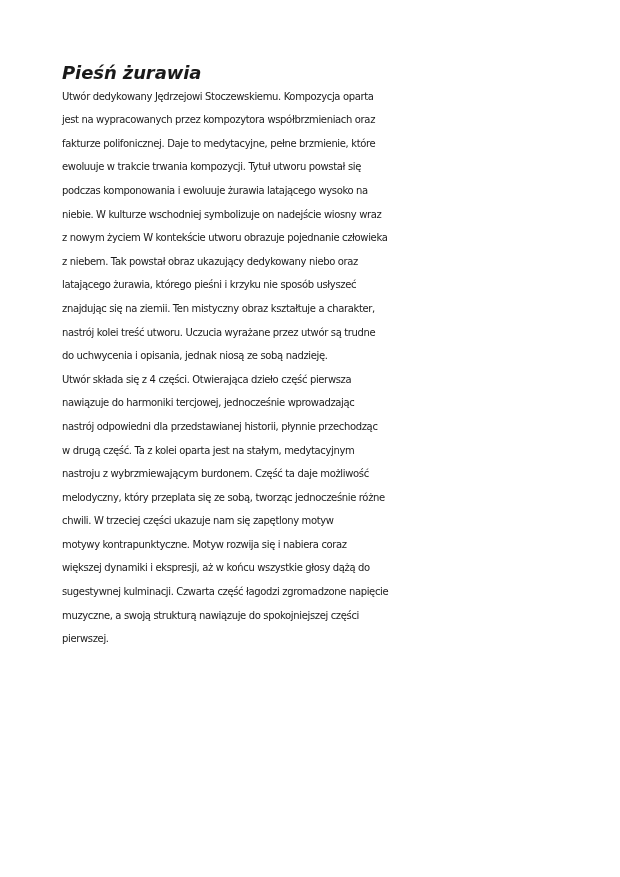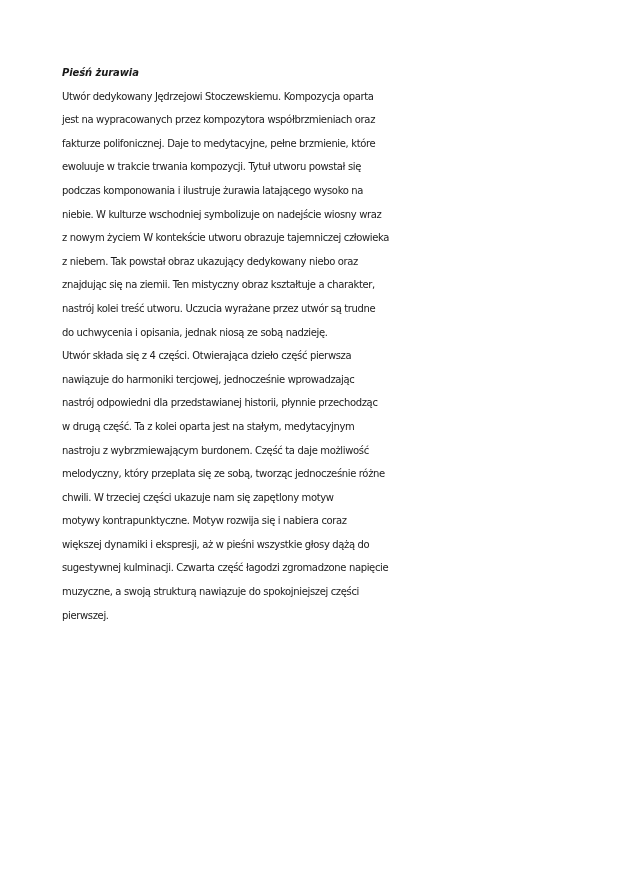--- a/index.html
+++ b/index.html
@@ -17,21 +17,21 @@
     }
     .page {
       position: absolute;
       left: 62px;
       top: 61px;
       width: 540px;
     }
     .title {
       font-style: italic;
       font-weight: bold;
-      font-size: 10px;
+      font-size: 18px;
       line-height: 23.6px;
       height: 23.6px;
       white-space: nowrap;
       letter-spacing: -0.1px;
     }
     .line {
       font-size: 10px;
       line-height: 23.6px;
       height: 23.6px;
       white-space: nowrap;
@@ -42,36 +42,37 @@
 <body>
 
 <div class="page">
   <div class="title">Pieśń żurawia</div>
 
   <div class="paragraph">
     <div class="line">Utwór dedykowany Jędrzejowi Stoczewskiemu. Kompozycja oparta</div>
     <div class="line">jest na wypracowanych przez kompozytora współbrzmieniach oraz</div>
     <div class="line">fakturze polifonicznej. Daje to medytacyjne, pełne brzmienie, które</div>
     <div class="line">ewoluuje w trakcie trwania kompozycji. Tytuł utworu powstał się</div>
-    <div class="line">podczas komponowania i ilustruje żurawia latającego wysoko na</div>
+    <div class="line">podczas komponowania i ewoluuje żurawia latającego wysoko na</div>
     <div class="line">niebie. W kulturze wschodniej symbolizuje on nadejście wiosny wraz</div>
-    <div class="line">z nowym życiem W kontekście utworu obrazuje tajemniczej człowieka</div>
+    <div class="line">z nowym życiem W kontekście utworu obrazuje pojednanie człowieka</div>
     <div class="line">z niebem. Tak powstał obraz ukazujący dedykowany niebo oraz</div>
+    <div class="line">latającego żurawia, którego pieśni i krzyku nie sposób usłyszeć</div>
     <div class="line">znajdując się na ziemii. Ten mistyczny obraz kształtuje a charakter,</div>
     <div class="line">nastrój kolei treść utworu. Uczucia wyrażane przez utwór są trudne</div>
     <div class="line">do uchwycenia i opisania, jednak niosą ze sobą nadzieję.</div>
   </div>
 
   <div class="paragraph">
     <div class="line">Utwór składa się z 4 części. Otwierająca dzieło część pierwsza</div>
     <div class="line">nawiązuje do harmoniki tercjowej, jednocześnie wprowadzając</div>
     <div class="line">nastrój odpowiedni dla przedstawianej historii, płynnie przechodząc</div>
     <div class="line">w drugą część. Ta z kolei oparta jest na stałym, medytacyjnym</div>
     <div class="line">nastroju z wybrzmiewającym burdonem. Część ta daje możliwość</div>
     <div class="line">melodyczny, który przeplata się ze sobą, tworząc jednocześnie różne</div>
     <div class="line">chwili. W trzeciej części ukazuje nam się zapętlony motyw</div>
     <div class="line">motywy kontrapunktyczne. Motyw rozwija się i nabiera coraz</div>
-    <div class="line">większej dynamiki i ekspresji, aż w pieśni wszystkie głosy dążą do</div>
+    <div class="line">większej dynamiki i ekspresji, aż w końcu wszystkie głosy dążą do</div>
     <div class="line">sugestywnej kulminacji. Czwarta część łagodzi zgromadzone napięcie</div>
     <div class="line">muzyczne, a swoją strukturą nawiązuje do spokojniejszej części</div>
     <div class="line">pierwszej.</div>
   </div>
 </div>
 
 </body></html>

